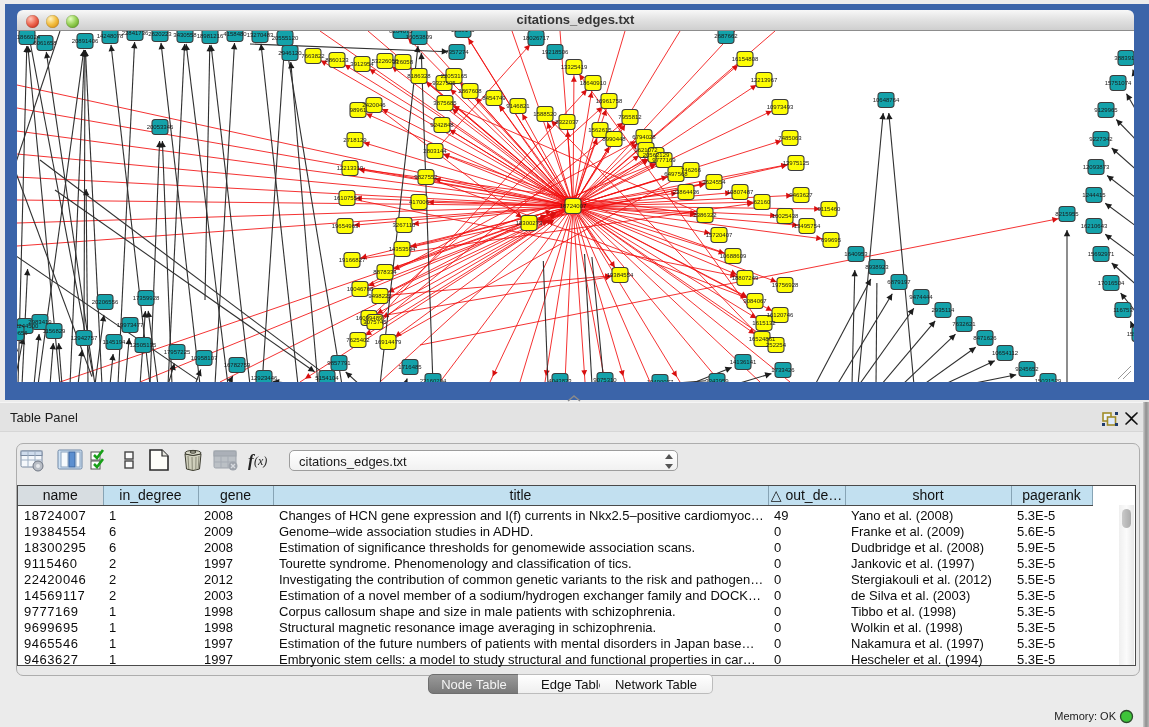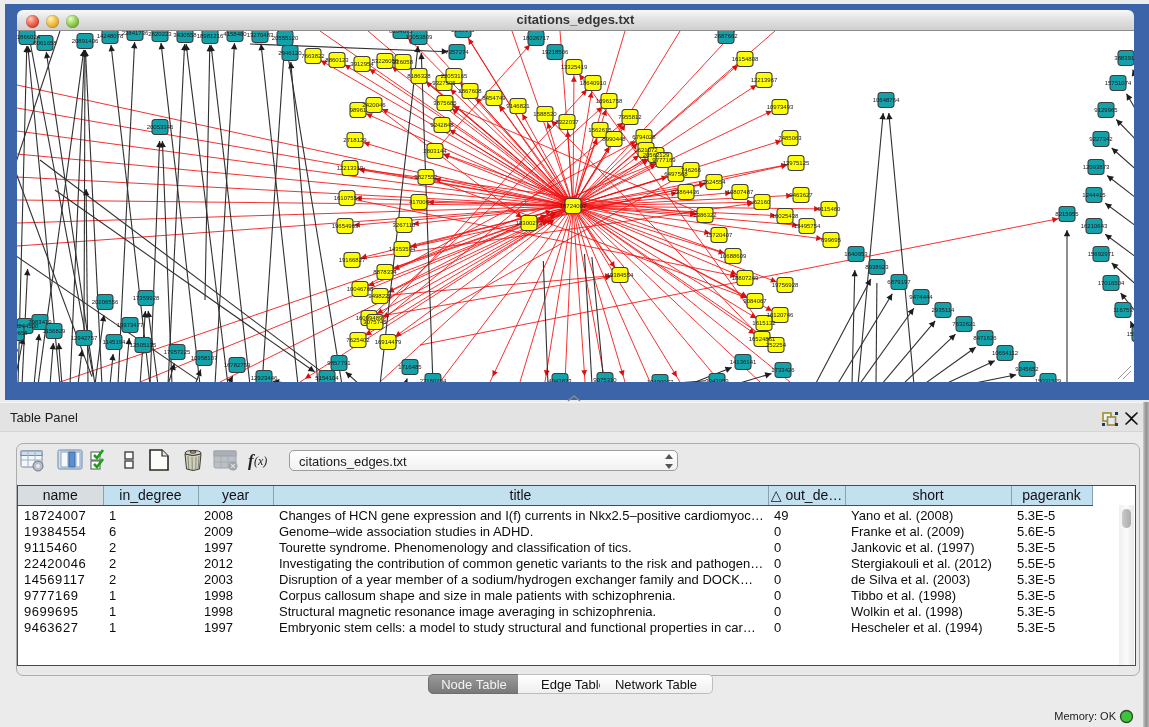--- a/index.html
+++ b/index.html
@@ -817,21 +817,21 @@
         <col style="width:75px">
         <col style="width:495px">
         <col style="width:77px">
         <col style="width:166px">
         <col style="width:81px">
       </colgroup>
     <thead>
         <tr>
           <th style="background:#d7dde1">name</th>
           <th>in_degree</th>
-          <th>year</th>
+          <th>gene</th>
           <th>title</th>
           <th>△ out_de…</th>
           <th>short</th>
           <th>pagerank</th>
         </tr>
       </thead>
     <tbody>
         <tr style="height:3px">
           <td colspan="7" style="height:3px;padding:0"></td>
         </tr>
@@ -847,20 +847,29 @@
         <tr>
           <td>19384554</td>
           <td>6</td>
           <td>2009</td>
           <td>Genome–wide association studies in ADHD.</td>
           <td>0</td>
           <td class="sh">Franke et al. (2009)</td>
           <td>5.6E-5</td>
         </tr>
         <tr>
+          <td>18300295</td>
+          <td>6</td>
+          <td>2008</td>
+          <td>Estimation of significance thresholds for genomewide association scans.</td>
+          <td>0</td>
+          <td class="sh">Dudbridge et al. (2008)</td>
+          <td>5.9E-5</td>
+        </tr>
+        <tr>
           <td>9115460</td>
           <td>2</td>
           <td>1997</td>
           <td>Tourette syndrome. Phenomenology and classification of tics.</td>
           <td>0</td>
           <td class="sh">Jankovic et al. (1997)</td>
           <td>5.3E-5</td>
         </tr>
         <tr>
           <td>22420046</td>
@@ -868,41 +877,50 @@
           <td>2012</td>
           <td>Investigating the contribution of common genetic variants to the risk and pathogen…</td>
           <td>0</td>
           <td class="sh">Stergiakouli et al. (2012)</td>
           <td>5.5E-5</td>
         </tr>
         <tr>
           <td>14569117</td>
           <td>2</td>
           <td>2003</td>
-          <td>Disruption of a year member of a sodium/hydrogen exchanger family and DOCK…</td>
+          <td>Estimation of a novel member of a sodium/hydrogen exchanger family and DOCK…</td>
           <td>0</td>
           <td class="sh">de Silva et al. (2003)</td>
           <td>5.3E-5</td>
         </tr>
         <tr>
           <td>9777169</td>
           <td>1</td>
           <td>1998</td>
           <td>Corpus callosum shape and size in male patients with schizophrenia.</td>
           <td>0</td>
           <td class="sh">Tibbo et al. (1998)</td>
           <td>5.3E-5</td>
         </tr>
         <tr>
           <td>9699695</td>
           <td>1</td>
           <td>1998</td>
           <td>Structural magnetic resonance image averaging in schizophrenia.</td>
           <td>0</td>
           <td class="sh">Wolkin et al. (1998)</td>
+          <td>5.3E-5</td>
+        </tr>
+        <tr>
+          <td>9465546</td>
+          <td>1</td>
+          <td>1997</td>
+          <td>Estimation of the future numbers of patients with mental disorders in Japan base…</td>
+          <td>0</td>
+          <td class="sh">Nakamura et al. (1997)</td>
           <td>5.3E-5</td>
         </tr>
         <tr>
           <td>9463627</td>
           <td>1</td>
           <td>1997</td>
           <td>Embryonic stem cells: a model to study structural and functional properties in car…</td>
           <td>0</td>
           <td class="sh">Hescheler et al. (1994)</td>
           <td>5.3E-5</td>

